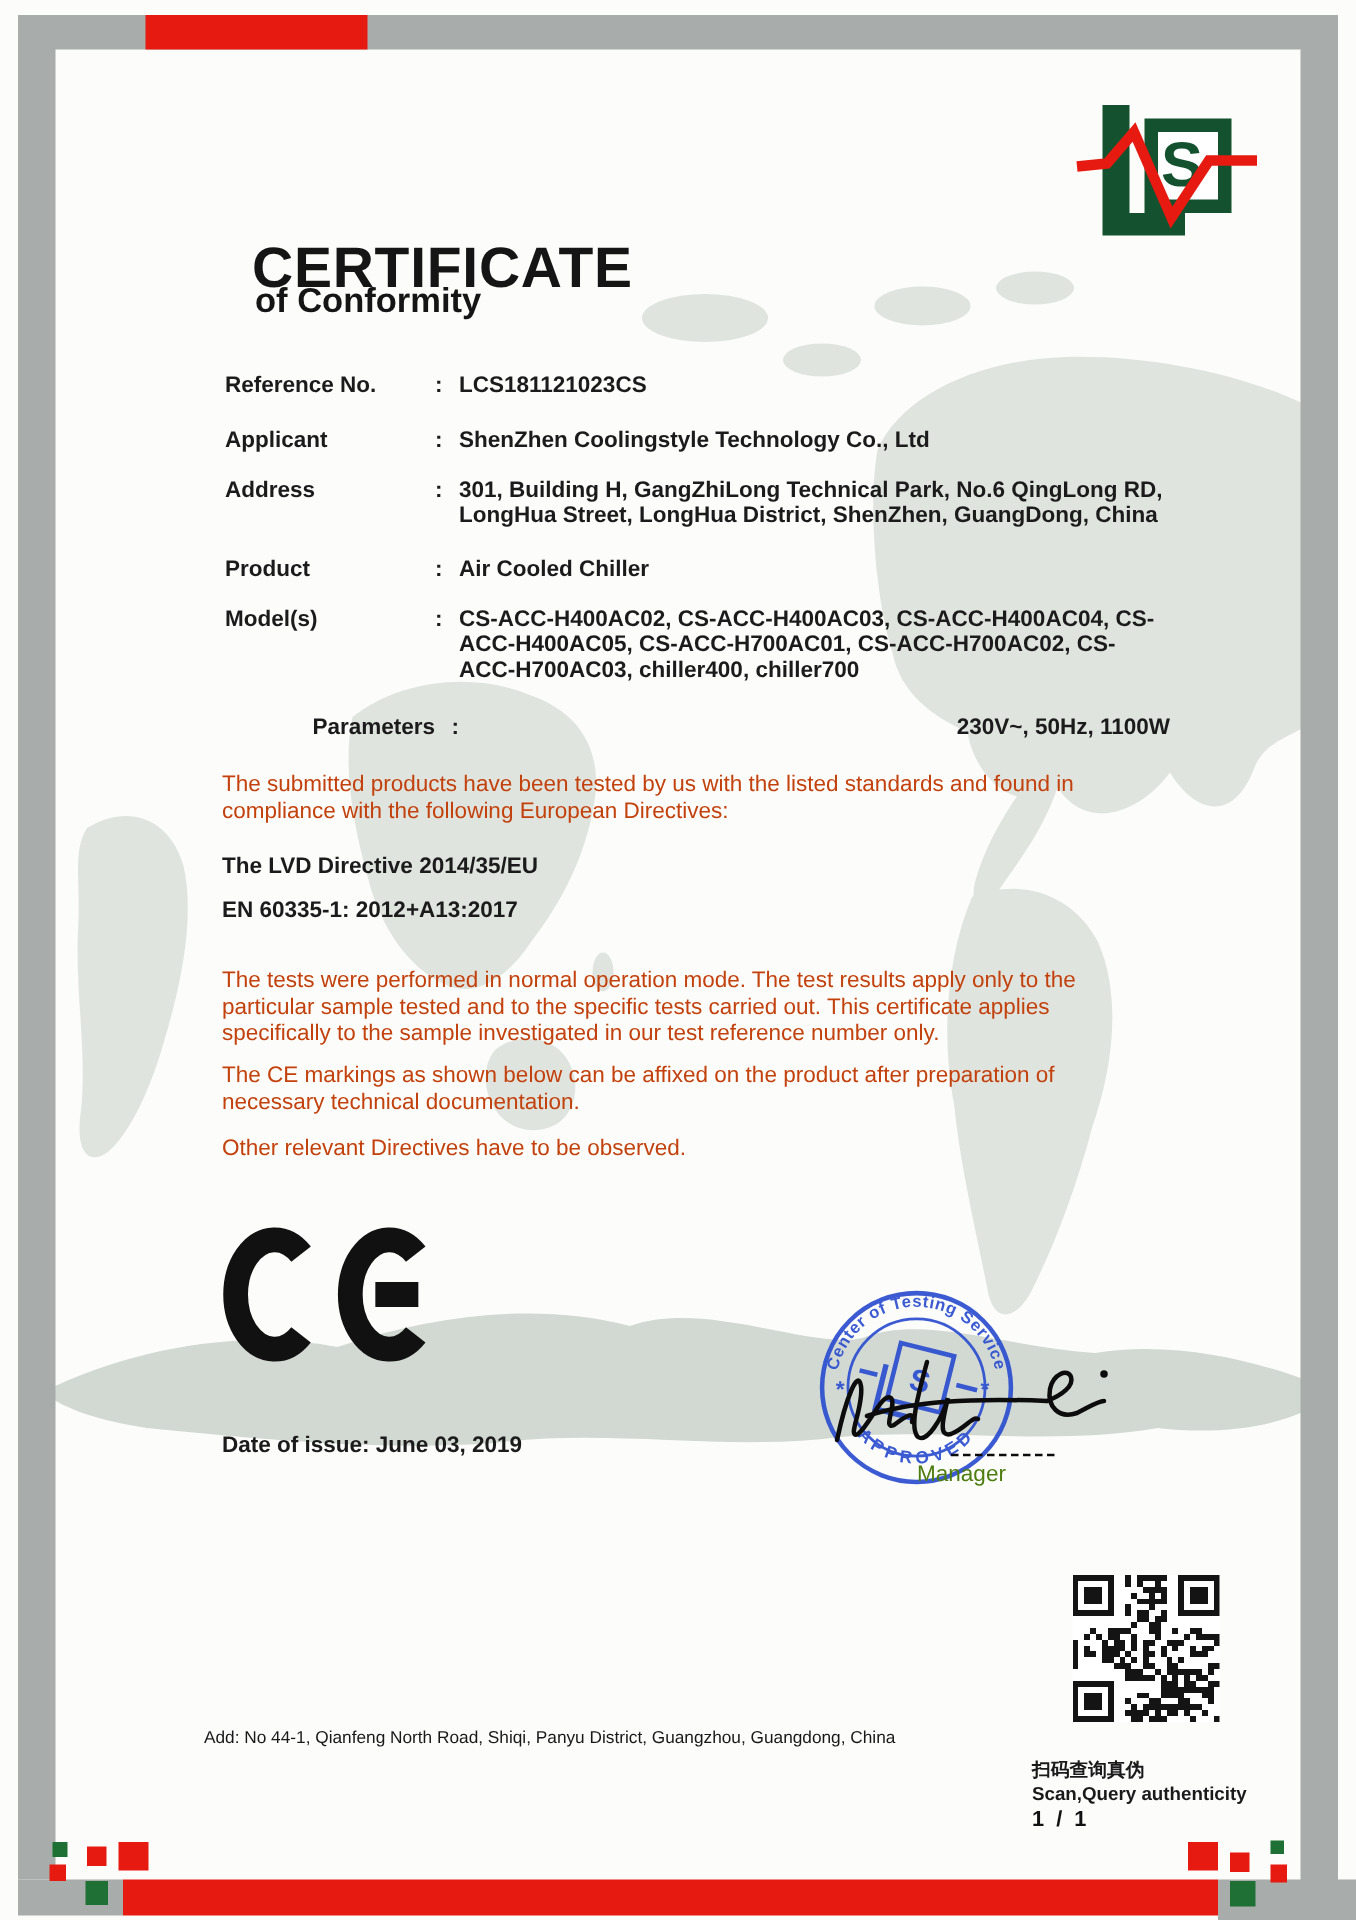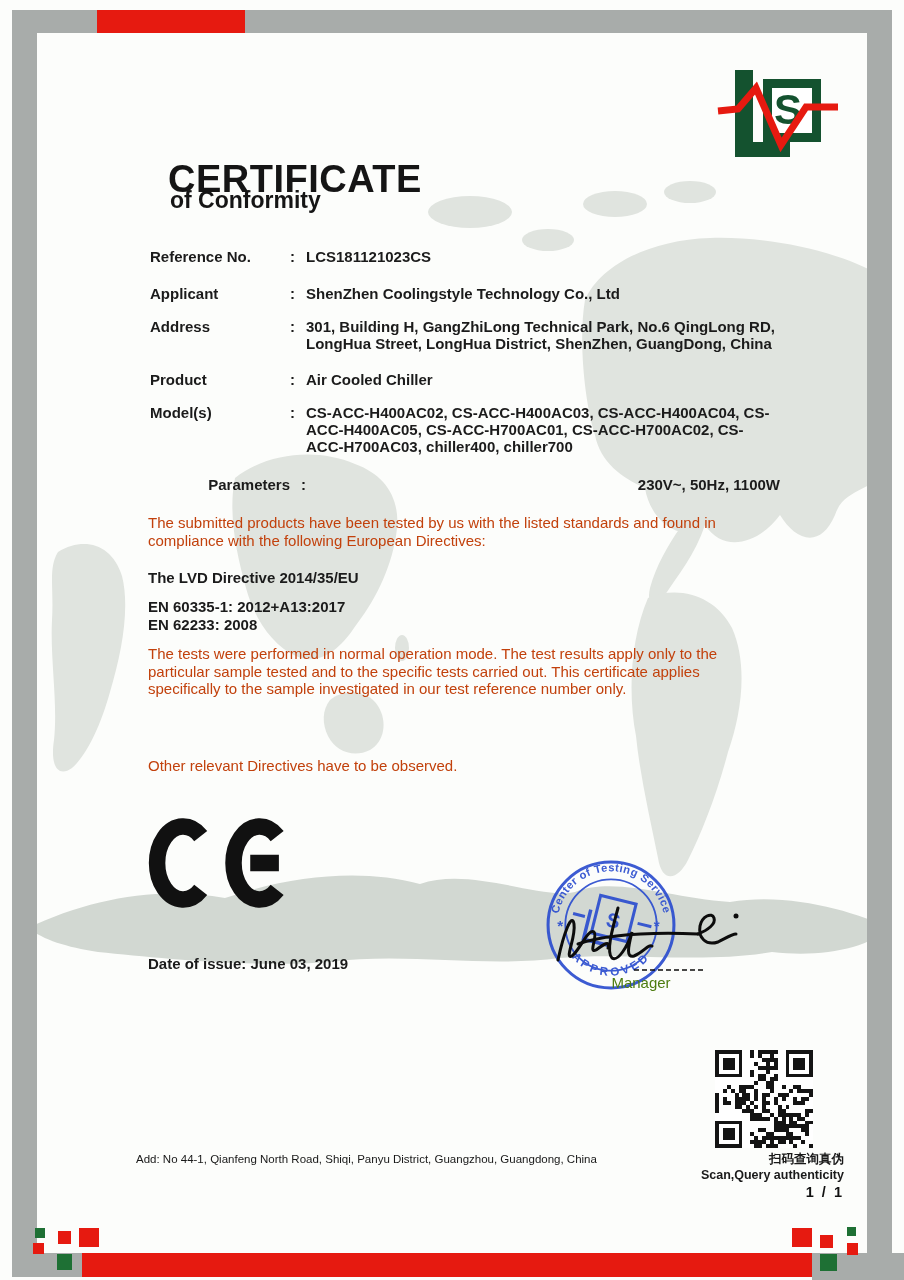--- a/index.html
+++ b/index.html
@@ -14,21 +14,21 @@
   .sq-green{background:#1e7034;}
   
   .title{font-size:38px;font-weight:bold;letter-spacing:.5px;color:#151515;}
   .subtitle{font-size:23px;font-weight:bold;color:#151515;}
   .frow{display:grid;grid-template-columns:140px 16px 474px;font-size:15px;font-weight:bold;
         color:#1b1b1b;line-height:17px;}
   .para{font-size:15px;line-height:17.5px;width:606px;color:#c2410c;}
   .bold{font-weight:bold;color:#1b1b1b;}
   .date{font-size:15px;font-weight:bold;color:#1b1b1b;}
   .footer{font-size:11.5px;line-height:14.5px;color:#181818;}
-  .qrcaption{width:156px;text-align:right;font-size:12.5px;font-weight:bold;line-height:16px;color:#1a1a1a;}
+  .qrcaption{width:156px;text-align:left;font-size:12.5px;font-weight:bold;line-height:16px;color:#1a1a1a;margin-top:21px;}
   .pageno{font-size:14.5px;font-weight:bold;letter-spacing:2px;color:#111;}
   .manager{font-size:15px;color:#4d7c0f;width:90px;text-align:center;}
   svg text{font-family:"Liberation Sans",sans-serif;}
 </style>
 </head>
 <body>
 
 <div class="page">
 
   <svg class="abs" style="left:0;top:0;" width="904" height="1280" viewBox="0 0 904 1280">
@@ -104,22 +104,22 @@
   </div>
   <div class="abs frow" style="left:150px;top:476px;text-align:right;">
     <div>Parameters</div>
     <div>:</div>
     <div>230V~, 50Hz, 1100W</div>
   </div>
 
   <div class="abs para" style="left:148px;top:514px;">The submitted products have been tested by us with the listed standards and found in compliance with the following European Directives:</div>
   <div class="abs para bold" style="left:148px;top:569px;">The LVD Directive 2014/35/EU</div>
   <div class="abs para bold" style="left:148px;top:598px;">EN 60335-1: 2012+A13:2017</div>
-  <div class="abs para bold" style="left:148px;top:616px;">EN 62233: 2008</div>
   <div class="abs para" style="left:148px;top:645px;">The tests were performed in normal operation mode. The test results apply only to the particular sample tested and to the specific tests carried out. This certificate applies specifically to the sample investigated in our test reference number only.</div>
+  <div class="abs para" style="left:148px;top:708px;">The CE markings as shown below can be affixed on the product after preparation of necessary technical documentation.</div>
   <div class="abs para" style="left:148px;top:757px;">Other relevant Directives have to be observed.</div>
 
   <svg class="abs" style="left:146px;top:810px;" width="152" height="106" viewBox="0 0 175 106">
     <g fill="none" stroke="#111" stroke-width="19">
       <path d="M63,22 A30,42 0 1 0 63,84"></path>
       <path d="M151,22 A30,42 0 1 0 151,84"></path>
       <path d="M120,53 h33"></path>
     </g>
   </svg>
 

